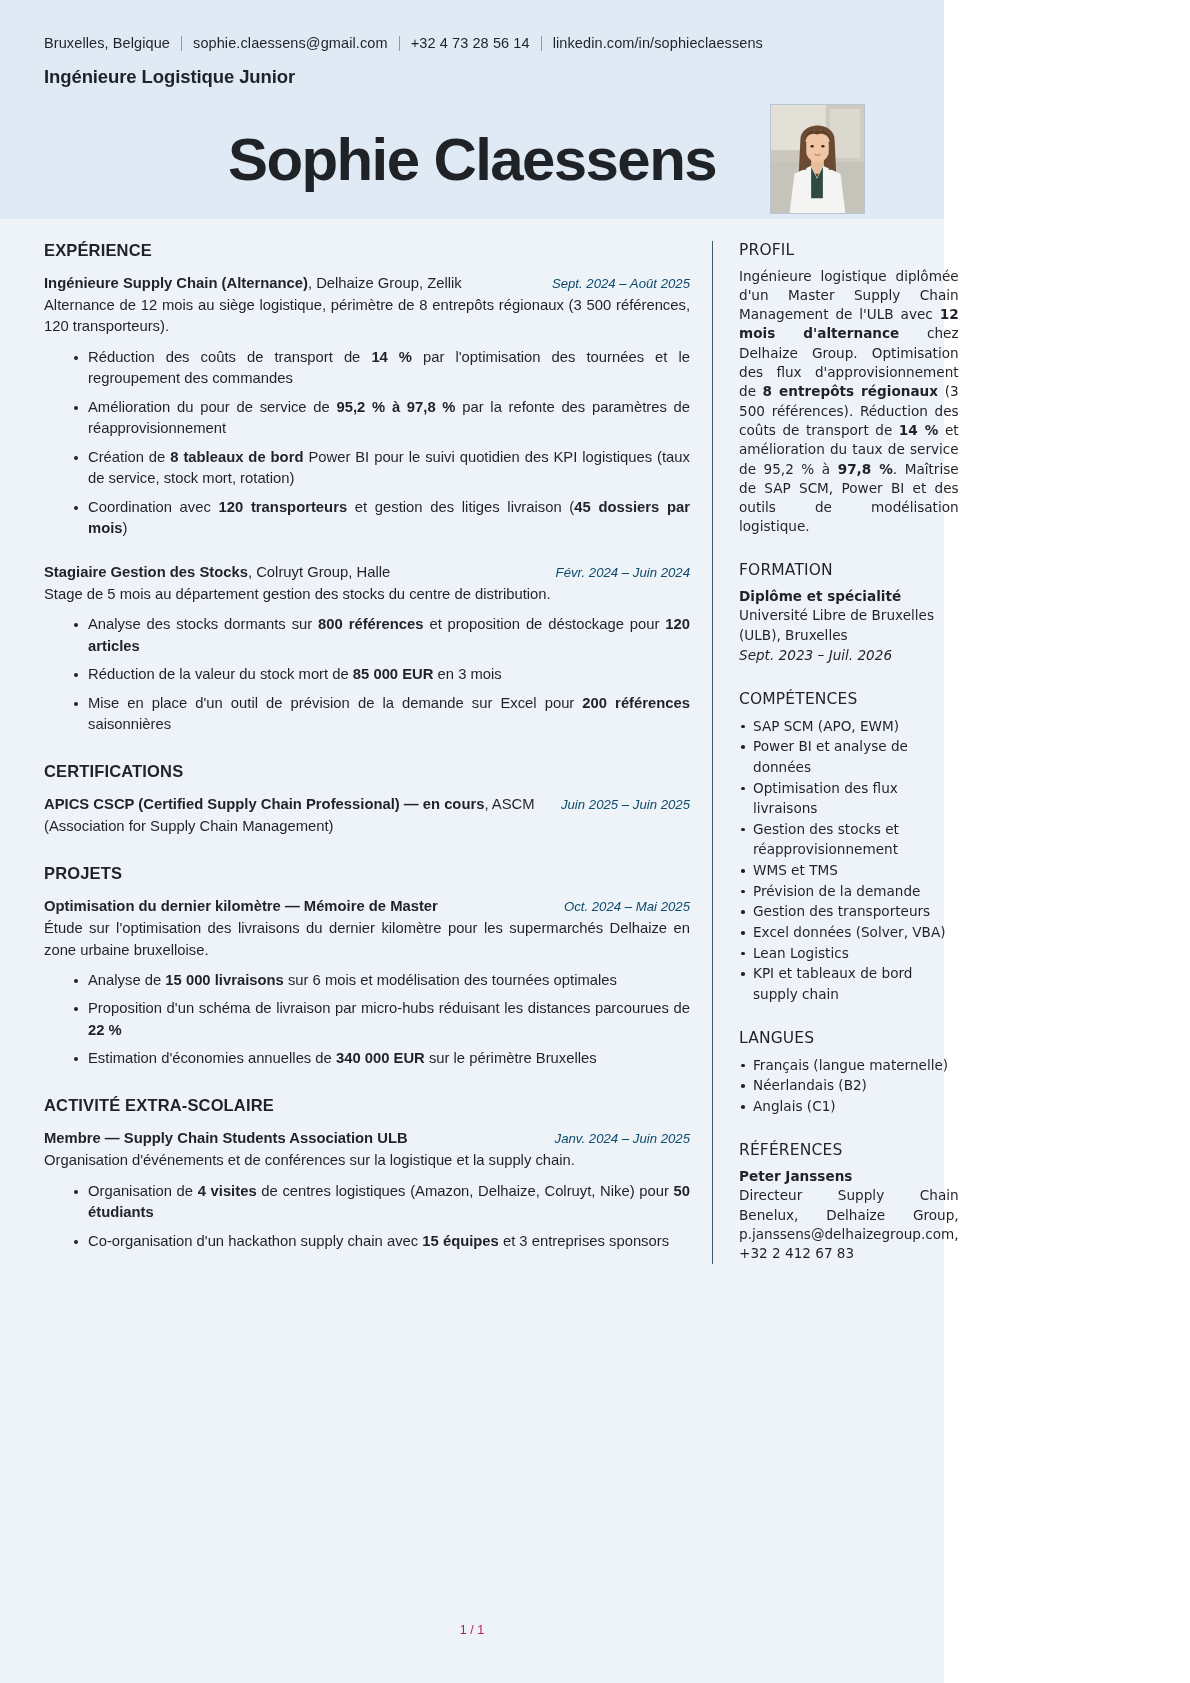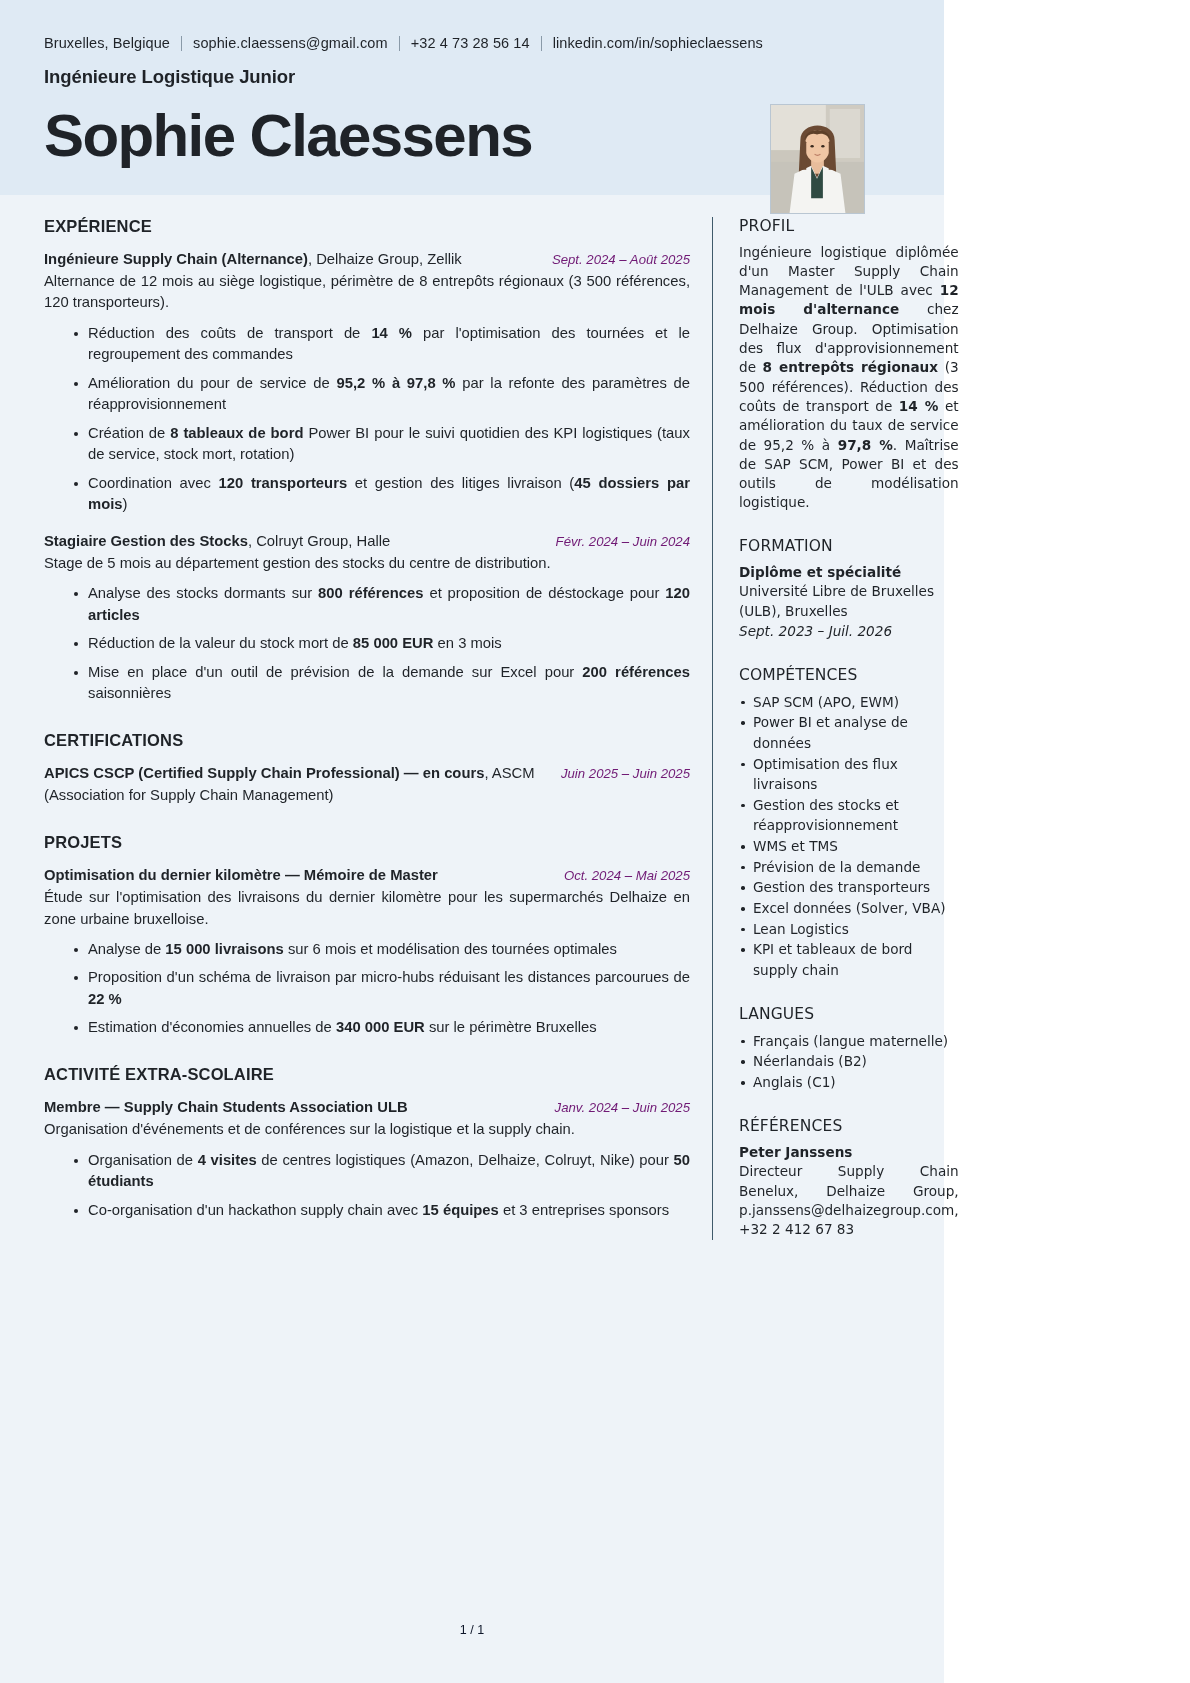--- a/index.html
+++ b/index.html
@@ -54,22 +54,23 @@
     font-weight: bold;
     margin-top: 12px;
     letter-spacing: -0.1px;
   }
 
   .name {
     font-size: 60px;
     font-weight: bold;
     letter-spacing: -1.6px;
     line-height: 1.05;
-    margin-top: 16px;
+    margin-top: 40px;
     margin-bottom: 6px;
+    text-align: center;
   }
 
   .photo {
     position: absolute;
     right: 79px;
     top: 104px;
     width: 95px;
     height: 110px;
     overflow: hidden;
     border: 1px solid #b9c6d2;
@@ -106,40 +107,40 @@
   
   .sec-title {
     font-size: 16.5px;
     font-weight: bold;
     letter-spacing: 0.15px;
     margin-bottom: 13px;
   }
   .sec-block { margin-bottom: 26px; }
   .sec-block:last-child { margin-bottom: 0; }
 
-  .entry { margin-bottom: 15px; }
+  .entry { margin-bottom: 22px; }
   .entry:last-child { margin-bottom: 0; }
 
   .entry-head {
     display: flex;
     align-items: baseline;
     justify-content: space-between;
     gap: 14px;
   }
   .entry-title {
     font-size: 14.8px;
     line-height: 1.45;
   }
   .entry-title b { font-weight: bold; }
   .entry-date {
     font-size: 13.2px;
     font-style: italic;
     white-space: nowrap;
     flex: 0 0 auto;
-    color: #701a75;
+    color: #0c4a6e;
   }
   .entry-desc {
     font-size: 14.8px;
     line-height: 1.45;
     text-align: justify;
     margin-top: 1px;
   }
 
   ul.bullets {
     margin: 9px 0 0 0;
@@ -225,21 +226,21 @@
   }
 
   
   .footer {
     position: absolute;
     left: 0;
     right: 0;
     bottom: 46px;
     text-align: center;
     font-size: 12.5px;
-    color: #0f172a;
+    color: #be185d;
   }
 </style>
 </head>
 <body>
 
 <div class="page">
 
   <div class="header">
 
     <div class="contact-line">

